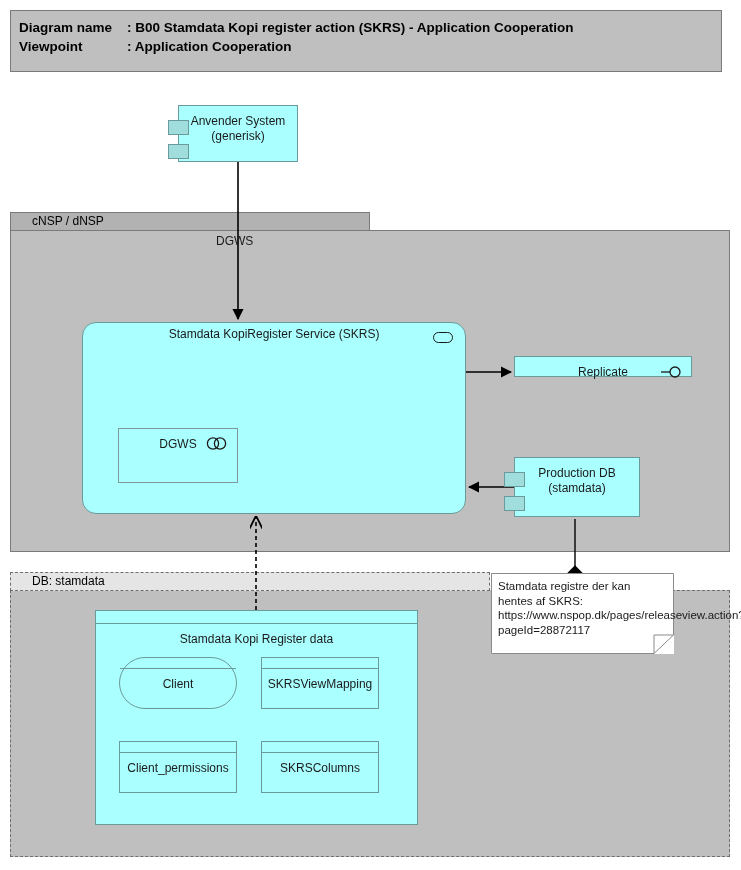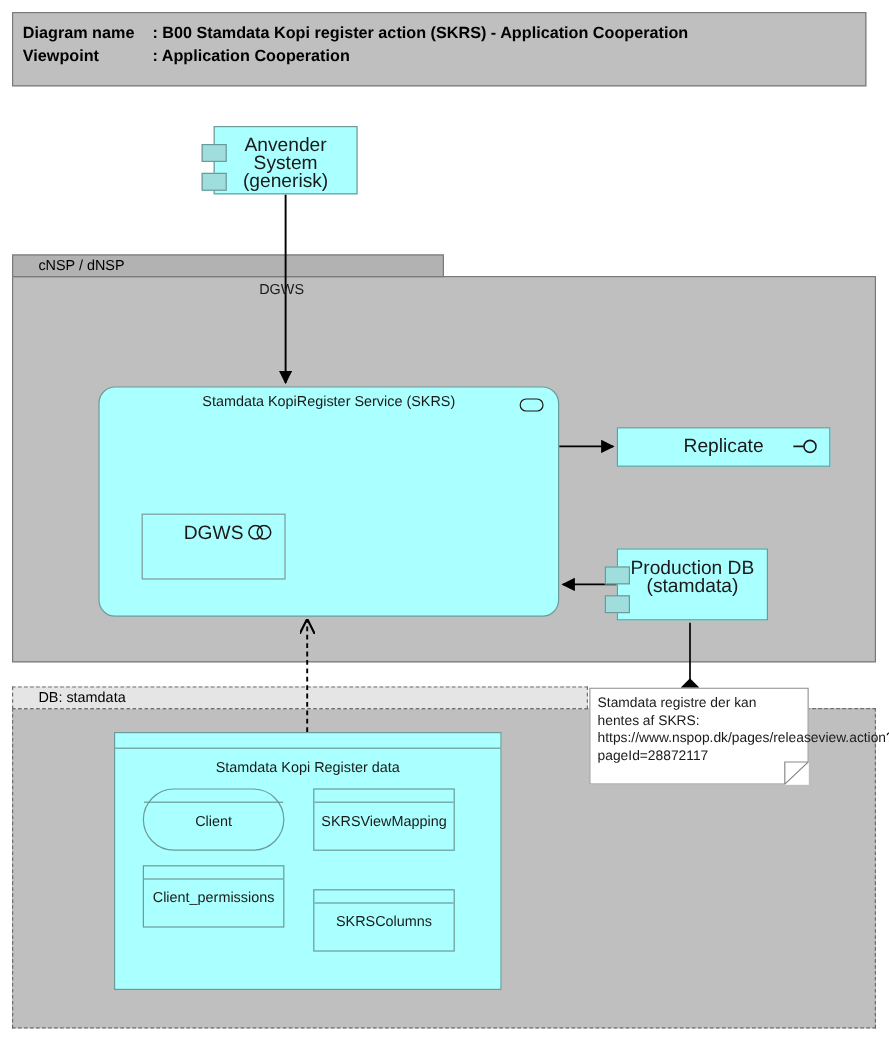--- a/index.html
+++ b/index.html
@@ -92,21 +92,21 @@
   .node {
     position: absolute;
     box-sizing: border-box;
     background: #aaffff;
     border: 1px solid #6c9a9a;
     text-align: center;
     color: #1a1a1a;
   }
   .node-label {
     display: block;
-    font-size: 16px;
+    font-size: 12px;
     line-height: 15px;
     white-space: pre-line;
   }
   
   .component { }
   .component > .node-label {
     padding-top: 8px;
   }
   .comp-tab {
     position: absolute;
@@ -148,21 +148,21 @@
   }
   #node-seal > .node-label { padding-top: 8px; }
   .badge-collab {
     position: absolute;
     right: 9px;
     top: 8px;
     width: 22px;
     height: 13px;
   }
   
-  #node-replicate { left: 514px; top: 356px; width: 178px; height: 33px; }
+  #node-replicate { left: 514px; top: 356px; width: 178px; height: 21px; }
   #node-replicate > .node-label { padding-top: 8px; }
   .badge-lollipop {
     position: absolute;
     right: 8px;
     top: 8px;
     width: 22px;
     height: 14px;
   }
 
   
@@ -184,21 +184,21 @@
     line-height: 15px;
     padding-top: 8px;
     color: #1a1a1a;
   }
   #pkg-skr-data { left: 95px; top: 610px; width: 323px; height: 215px; }
   #pkg-skr-data > .pkg-head { height: 13px; }
 
   .entity { width: 118px; height: 52px; }
   #ent-client        { left: 119px; top: 657px; border-radius: 26px; }
   #ent-viewmapping   { left: 261px; top: 657px; }
-  #ent-clientperm    { left: 119px; top: 721px; }
+  #ent-clientperm    { left: 119px; top: 741px; }
   #ent-skrscolumns   { left: 261px; top: 741px; }
 
   
   #note-skrs {
     position: absolute;
     left: 491px; top: 573px; width: 183px; height: 81px;
     background: #ffffff;
     box-sizing: border-box;
     color: #1a1a1a;
   }

